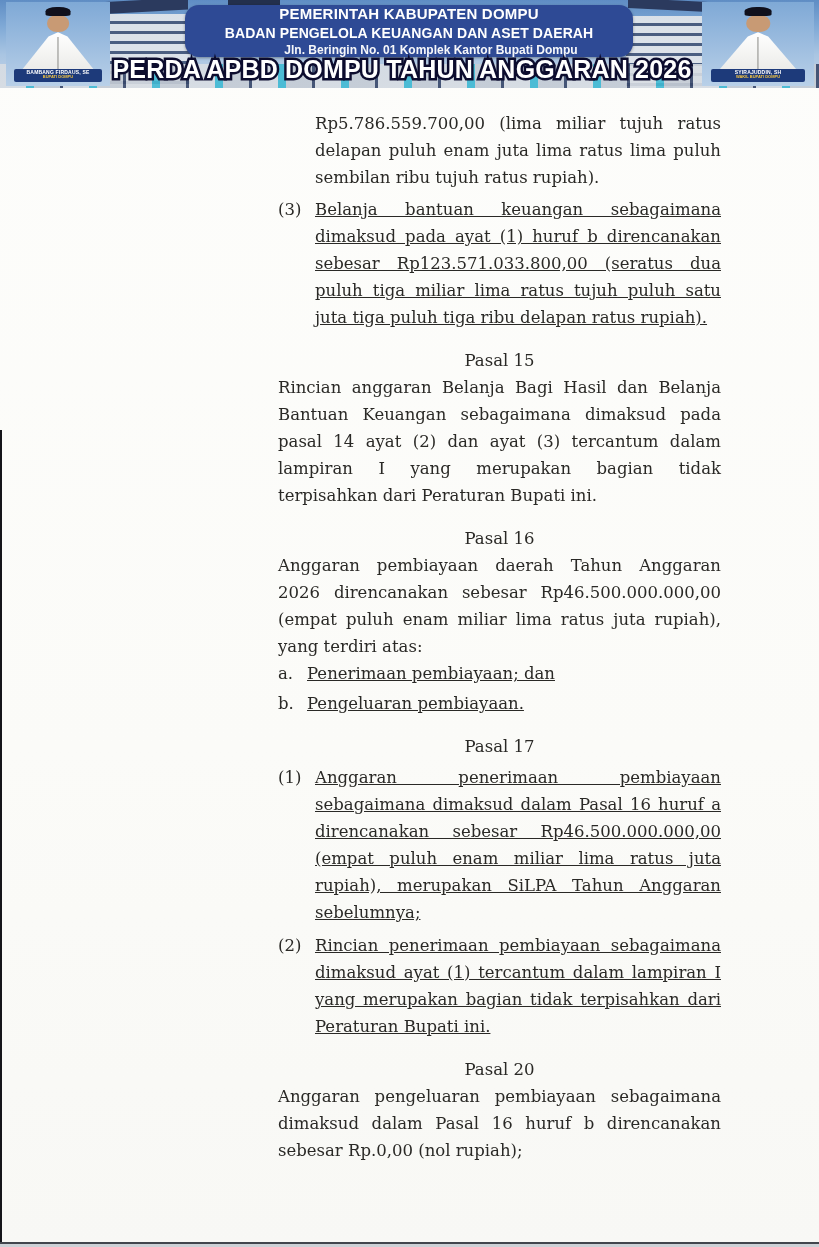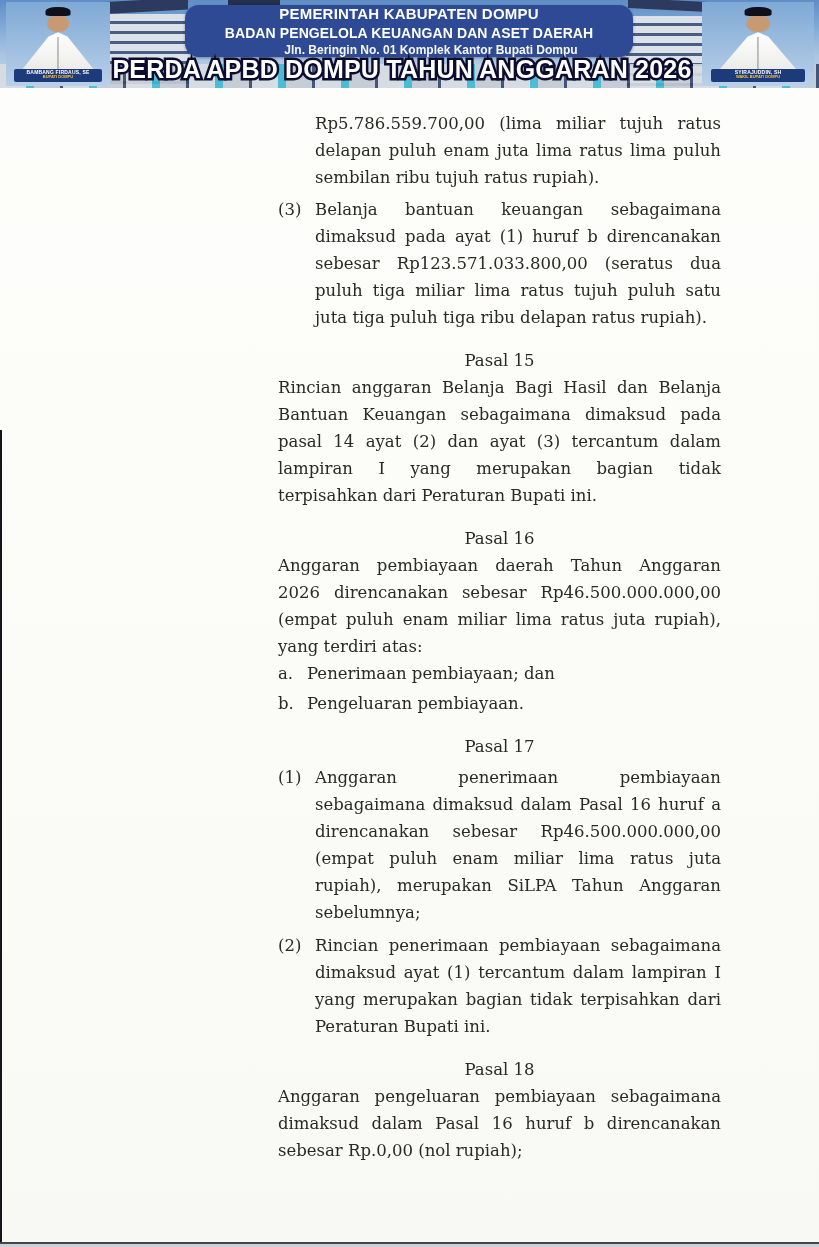--- a/index.html
+++ b/index.html
@@ -56,21 +56,21 @@
   
   .doc { position:absolute; top:88px; left:0; right:0; bottom:0;
     padding:22px 98px 0 278px;
     font-family:"DejaVu Serif", serif; font-size:16.5px; line-height:27px; color:#2a2926; }
   .blk { margin:0; }
   .heading { text-align:center; margin-top:16px; }
   .para { text-align:justify; }
   .continuation { margin-left:37px; text-align:justify; margin-bottom:5px; }
   .item { display:flex; margin-top:4px; margin-bottom:6px; }
   .item .marker { flex:none; width:37px; }
-  .item .item-text { flex:1; text-align:justify; }
+  .item .item-text { flex:1; text-align:justify;text-decoration:underline; }
   .item.lettered { margin-top:0; margin-bottom:3px; }
   .item.lettered .marker { width:29px; }
   .item.lettered .item-text { text-align:left; }
 
   
   .edge-left { position:absolute; left:0; top:430px; bottom:0; width:2px; background:#15151a; }
   .edge-bottom-line { position:absolute; left:0; right:0; bottom:3px; height:2px; background:#42464d; }
   .edge-bottom-pale { position:absolute; left:0; right:0; bottom:0; height:3px; background:#cdd1d6; }
 </style>
 </head>
@@ -141,20 +141,20 @@
       </div>
       <div class="blk heading">Pasal 17</div>
       <div class="blk item numbered">
         <span class="marker">(1)</span>
         <span class="item-text">Anggaran penerimaan pembiayaan sebagaimana dimaksud dalam Pasal 16 huruf a direncanakan sebesar Rp46.500.000.000,00 (empat puluh enam miliar lima ratus juta rupiah), merupakan SiLPA Tahun Anggaran sebelumnya;</span>
       </div>
       <div class="blk item numbered">
         <span class="marker">(2)</span>
         <span class="item-text">Rincian penerimaan pembiayaan sebagaimana dimaksud ayat (1) tercantum dalam lampiran I yang merupakan bagian tidak terpisahkan dari Peraturan Bupati ini.</span>
       </div>
-      <div class="blk heading">Pasal 18</div>
+      <div class="blk heading">Pasal 20</div>
       <div class="blk para paragraph">Anggaran pengeluaran pembiayaan sebagaimana dimaksud dalam Pasal 16 huruf b direncanakan sebesar Rp.0,00 (nol rupiah);</div>
     </main>
 
   <div class="edge-left"></div>
   <div class="edge-bottom-pale"></div>
   <div class="edge-bottom-line"></div>
 </div>
 
 </body></html>

